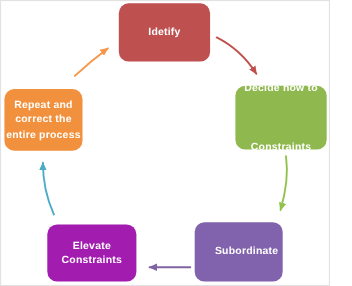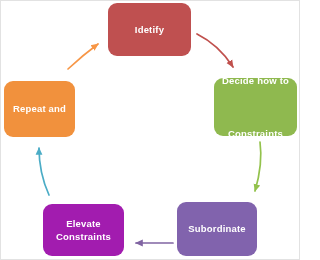--- a/index.html
+++ b/index.html
@@ -89,26 +89,28 @@
 
   <div class="node" id="node-identify" style="background: rgb(191, 80, 80);">
     <span class="line">Idetify</span>
   </div>
 
   <div class="node" id="node-exploit" style="background: rgb(143, 185, 79);">
     <span class="line">Decide how to</span>
     <span class="line">Constraints</span>
   </div>
 
-  <div class="node" id="node-subordinate" style="background: rgb(129, 99, 173);">
+  <div class="node" id="node-subordinate" style="background: rgb(129, 99, 173); align-items: flex-end;">
     <span class="line">Subordinate</span>
   </div>
 
   <div class="node" id="node-elevate" style="background: #a21caf;">
     <span class="line">Elevate</span>
     <span class="line">Constraints</span>
   </div>
 
   <div class="node" id="node-repeat" style="background: rgb(241, 145, 61);">
     <span class="line">Repeat and</span>
+    <span class="line">correct the</span>
+    <span class="line">entire process</span>
   </div>
 
 </div>
 
 </body></html>

